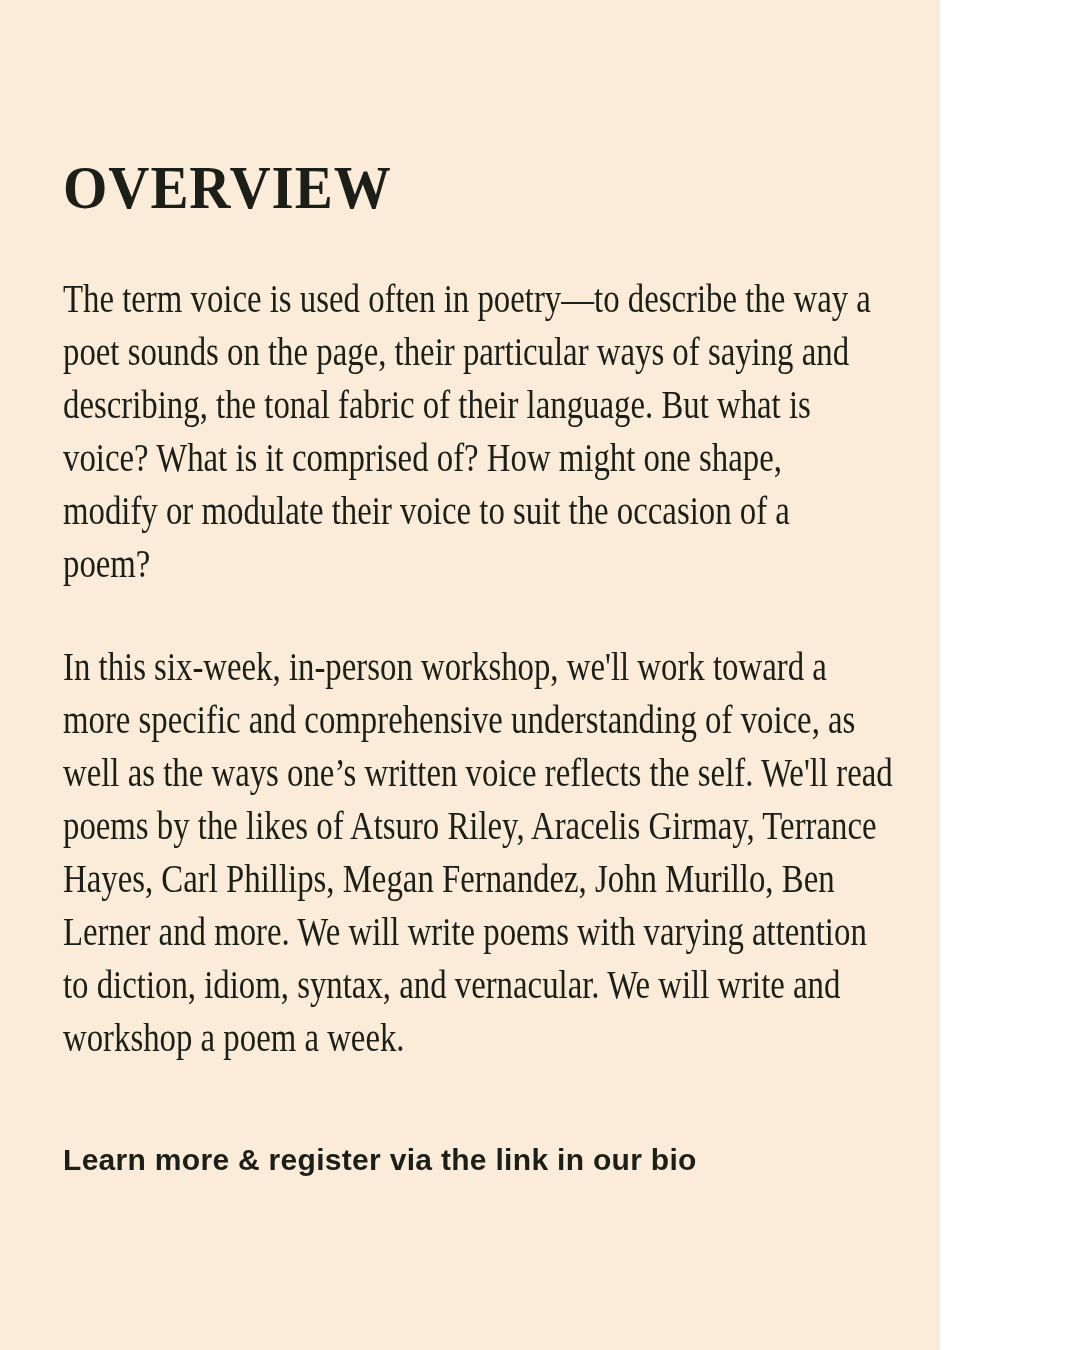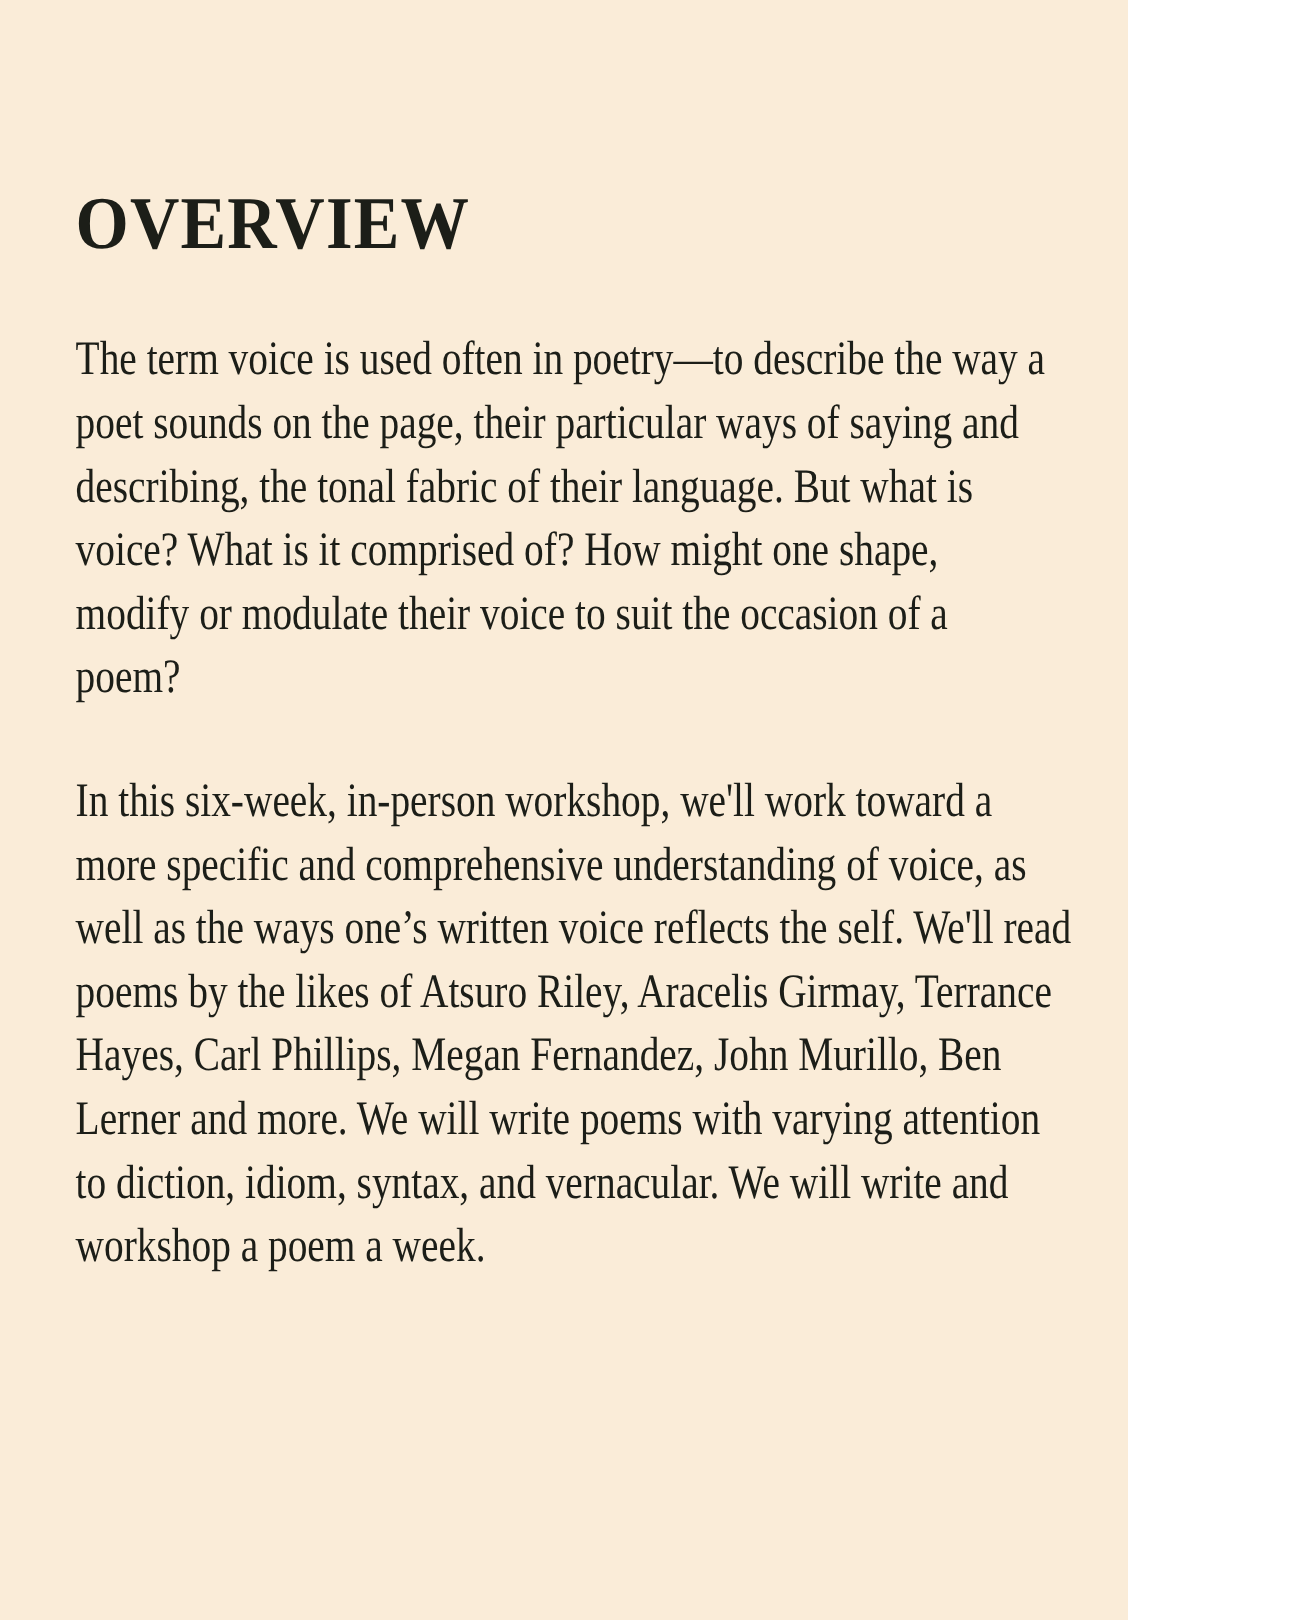--- a/index.html
+++ b/index.html
@@ -85,14 +85,15 @@
       <div class="line">well as the ways one’s written voice reflects the self. We'll read</div>
       <div class="line">poems by the likes of Atsuro Riley, Aracelis Girmay, Terrance</div>
       <div class="line">Hayes, Carl Phillips, Megan Fernandez, John Murillo, Ben</div>
       <div class="line">Lerner and more. We will write poems with varying attention</div>
       <div class="line">to diction, idiom, syntax, and vernacular. We will write and</div>
       <div class="line">workshop a poem a week.</div>
     </div>
 
   </div>
 
+  <div class="cta">Learn more &amp; register via the link in our bio</div>
 
 </div>
 
 </body></html>

